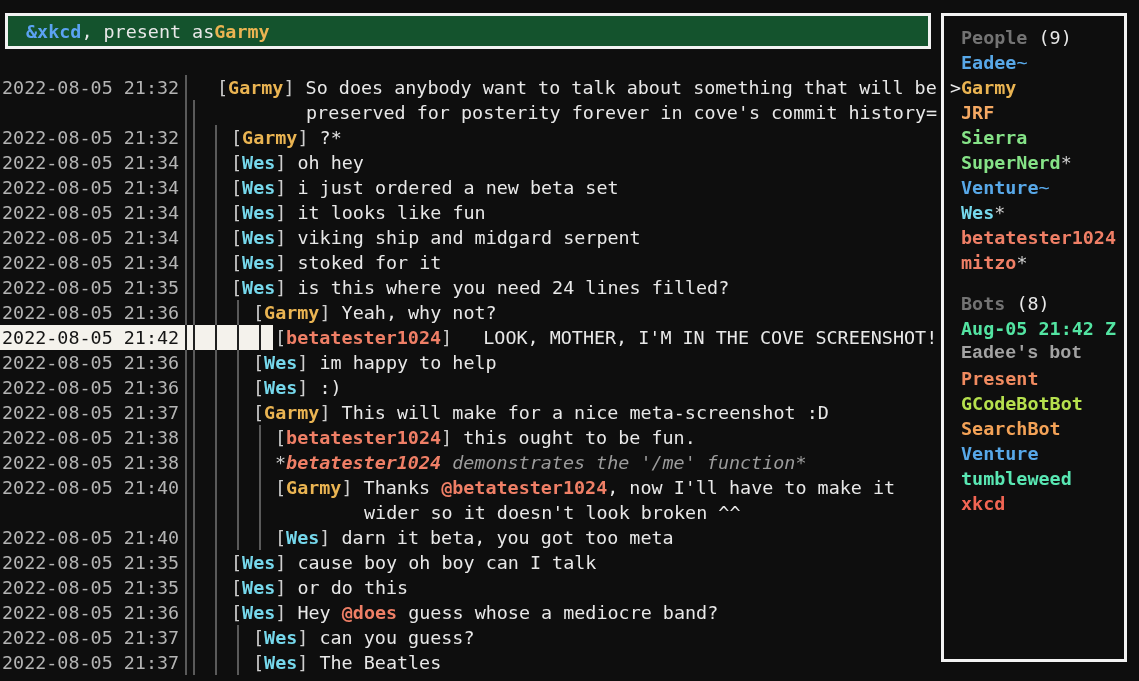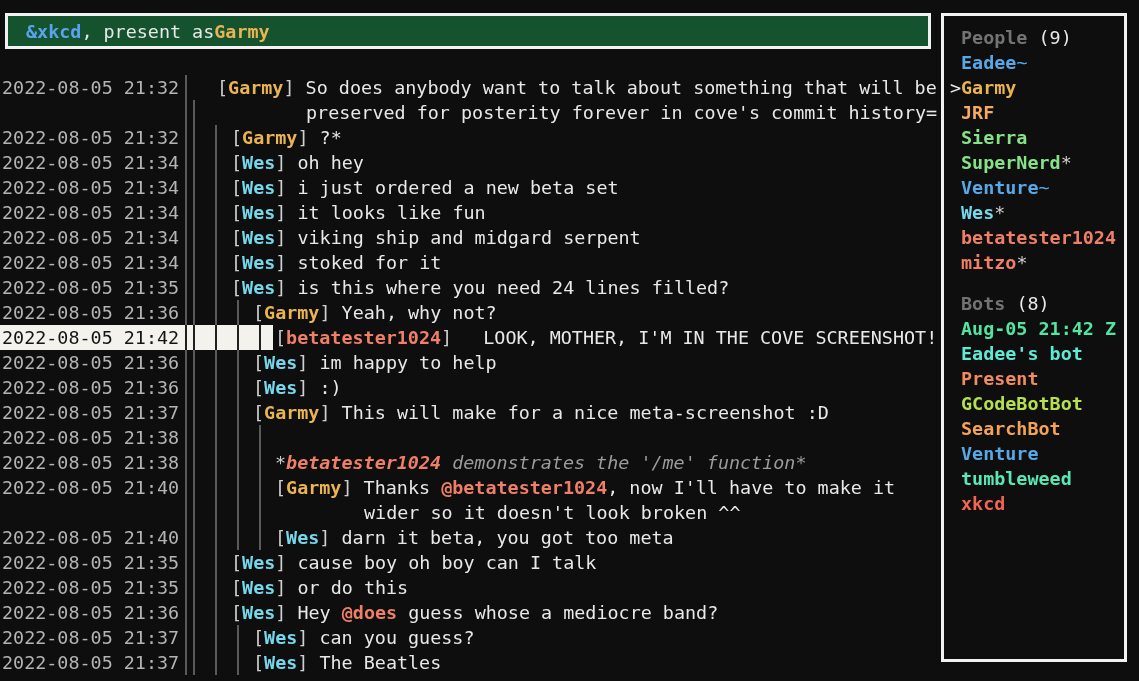--- a/index.html
+++ b/index.html
@@ -152,20 +152,21 @@
         <span class="rail own"></span>
         <div class="msg"><span class="bracket">[</span><span class="bold" style="color: rgb(234, 180, 82);">Garmy</span><span class="bracket">] </span><span style="color: rgb(232, 232, 232);">This will make for a nice meta-screenshot :D</span></div>
       </div>
       <div class="row">
         <span class="ts">2022-08-05 21:38</span>
         <span class="sep"></span>
         <span class="rail"></span>
         <span class="rail"></span>
         <span class="rail"></span>
         <span class="rail own"></span>
+        <div class="msg"><span class="bracket">[</span><span class="bold" style="color: rgb(239, 127, 102);">betatester1024</span><span class="bracket">] </span><span style="color: rgb(232, 232, 232);">this ought to be fun.</span></div>
       </div>
       <div class="row">
         <span class="ts">2022-08-05 21:38</span>
         <span class="sep"></span>
         <span class="rail"></span>
         <span class="rail"></span>
         <span class="rail"></span>
         <span class="rail own"></span>
         <div class="msg"><span style="color: rgb(207, 207, 207);">*</span><span class="bold italic" style="color: rgb(239, 127, 102);">betatester1024</span><span class="italic" style="color: rgb(156, 156, 156);"> demonstrates the '/me' function*</span></div>
       </div>
@@ -241,21 +242,21 @@
         <div class="side-line"><span class="pfx"> </span><span class="uname" style="color: rgb(118, 216, 236);">Wes</span><span class="usuffix">*</span></div>
         <div class="side-line"><span class="pfx"> </span><span class="uname" style="color: rgb(239, 127, 102);">betatester1024</span></div>
         <div class="side-line"><span class="pfx"> </span><span class="uname" style="color: rgb(239, 127, 102);">mitzo</span><span class="usuffix">*</span></div>
       </div>
     <div class="section-gap"></div>
     <div class="side-line">
       <span class="pfx"> </span><span class="side-title">Bots</span><span class="side-count">&nbsp;</span><span class="side-count">(8)</span>
     </div>
     <div id="bots-list">
         <div class="side-line"><span class="pfx"> </span><span class="uname" style="color: rgb(83, 228, 162);">Aug-05 21:42 Z</span></div>
-        <div class="side-line"><span class="pfx"> </span><span class="uname" style="color: #5eead4;">Eadee's bot</span></div>
+        <div class="side-line"><span class="pfx"> </span><span class="uname" style="color: #a3a3a3; font-family: Liberation Mono, monospace;">Eadee's bot</span></div>
         <div class="side-line"><span class="pfx"> </span><span class="uname" style="color: rgb(241, 139, 96);">Present</span></div>
         <div class="side-line"><span class="pfx"> </span><span class="uname" style="color: rgb(182, 225, 78);">GCodeBotBot</span></div>
         <div class="side-line"><span class="pfx"> </span><span class="uname" style="color: rgb(243, 162, 87);">SearchBot</span></div>
         <div class="side-line"><span class="pfx"> </span><span class="uname" style="color: rgb(88, 168, 232);">Venture</span></div>
         <div class="side-line"><span class="pfx"> </span><span class="uname" style="color: rgb(89, 231, 179);">tumbleweed</span></div>
         <div class="side-line"><span class="pfx"> </span><span class="uname" style="color: rgb(242, 101, 83);">xkcd</span></div>
       </div>
   </div>
 
 </div>

